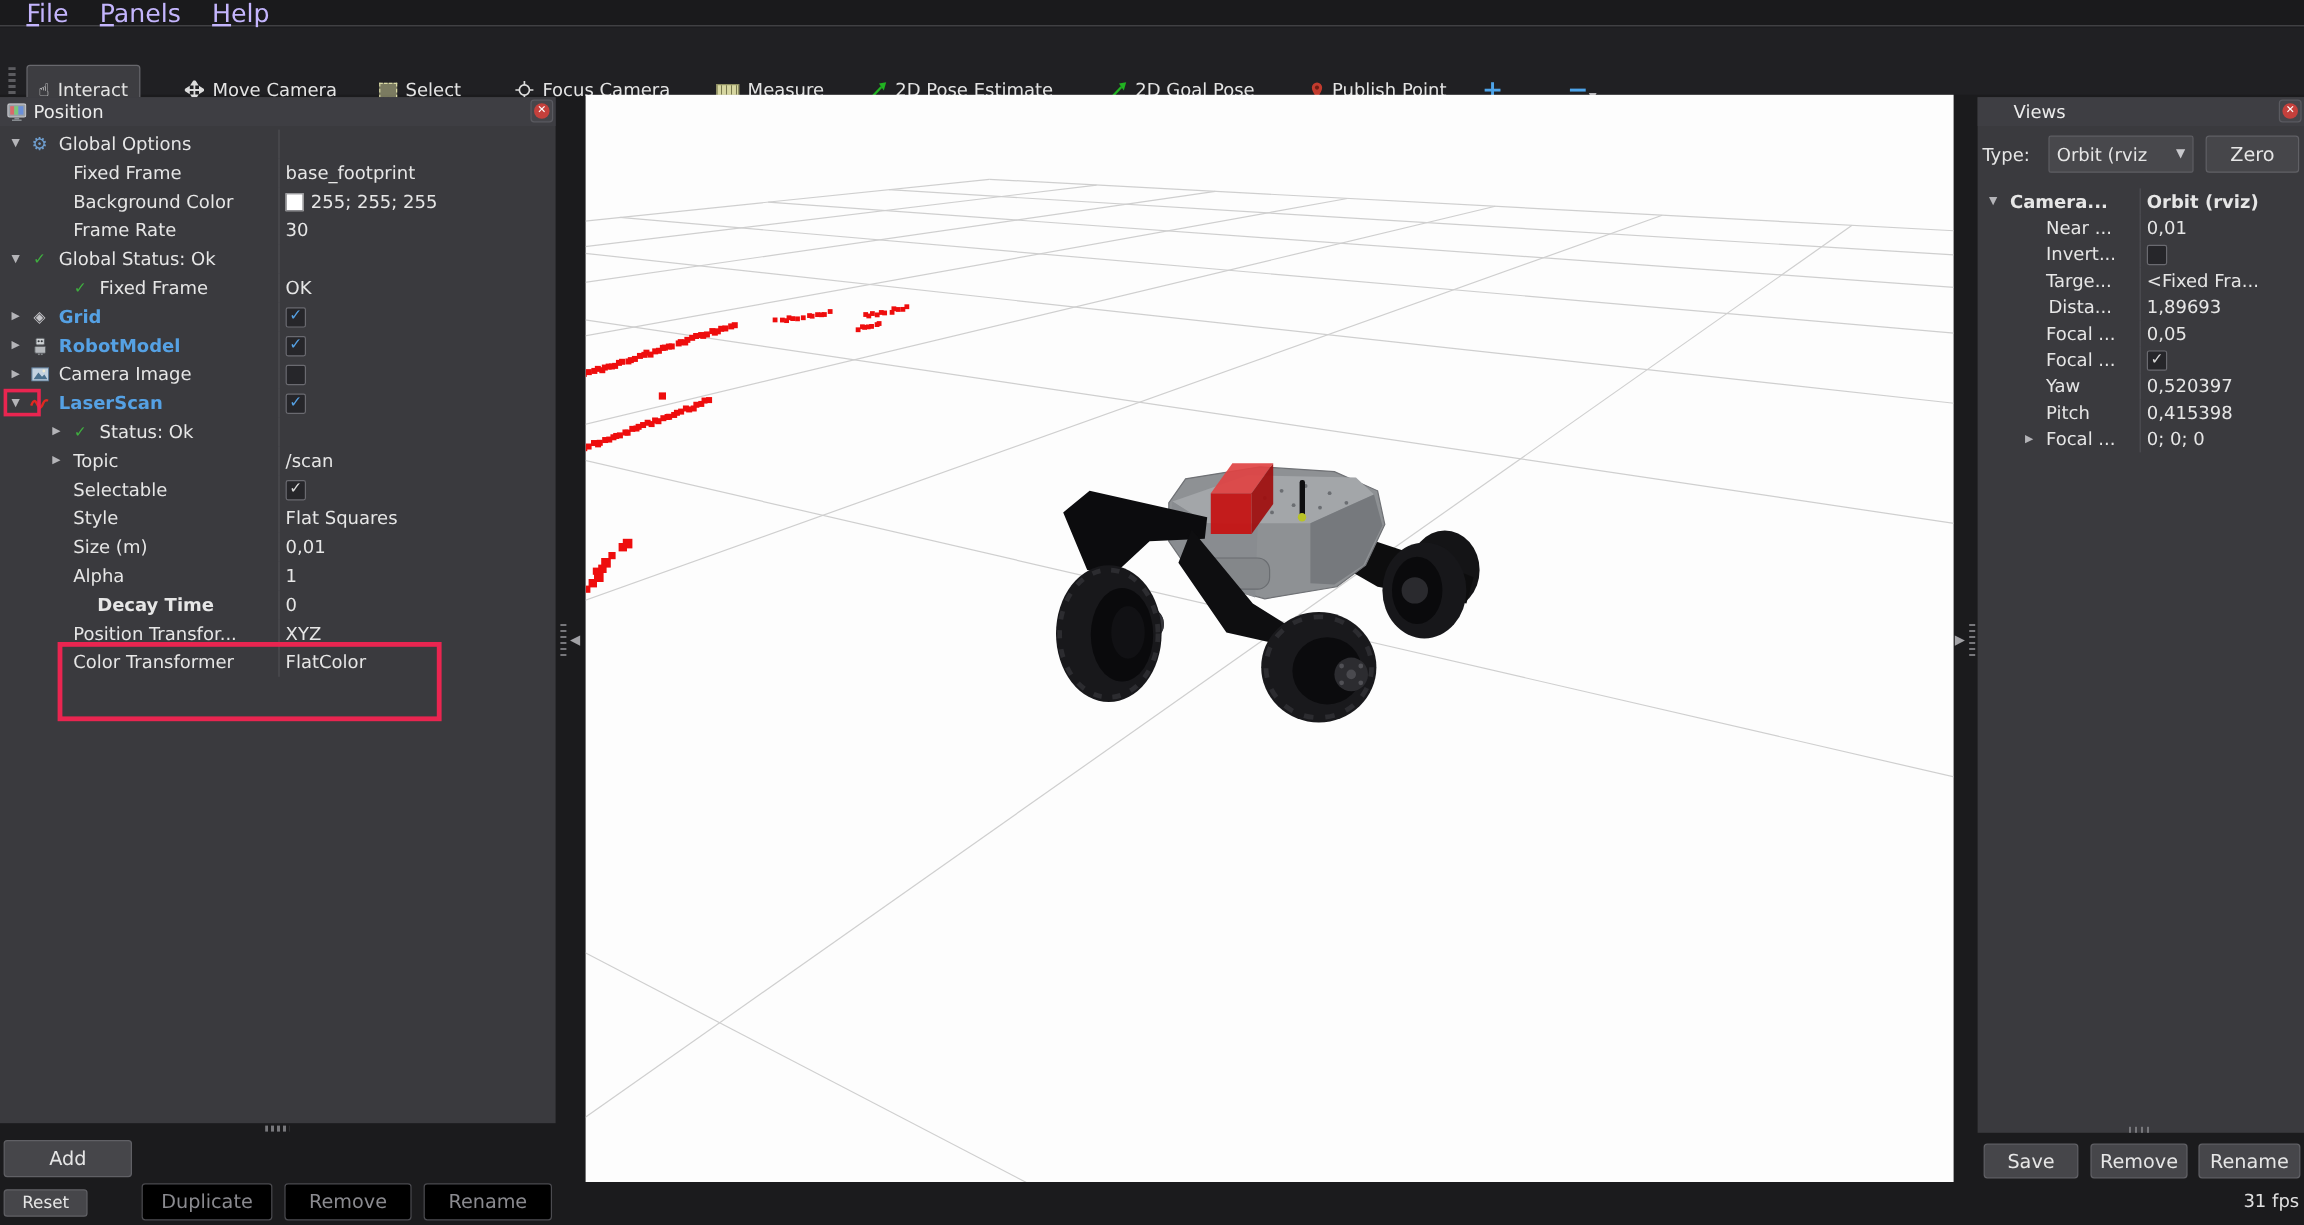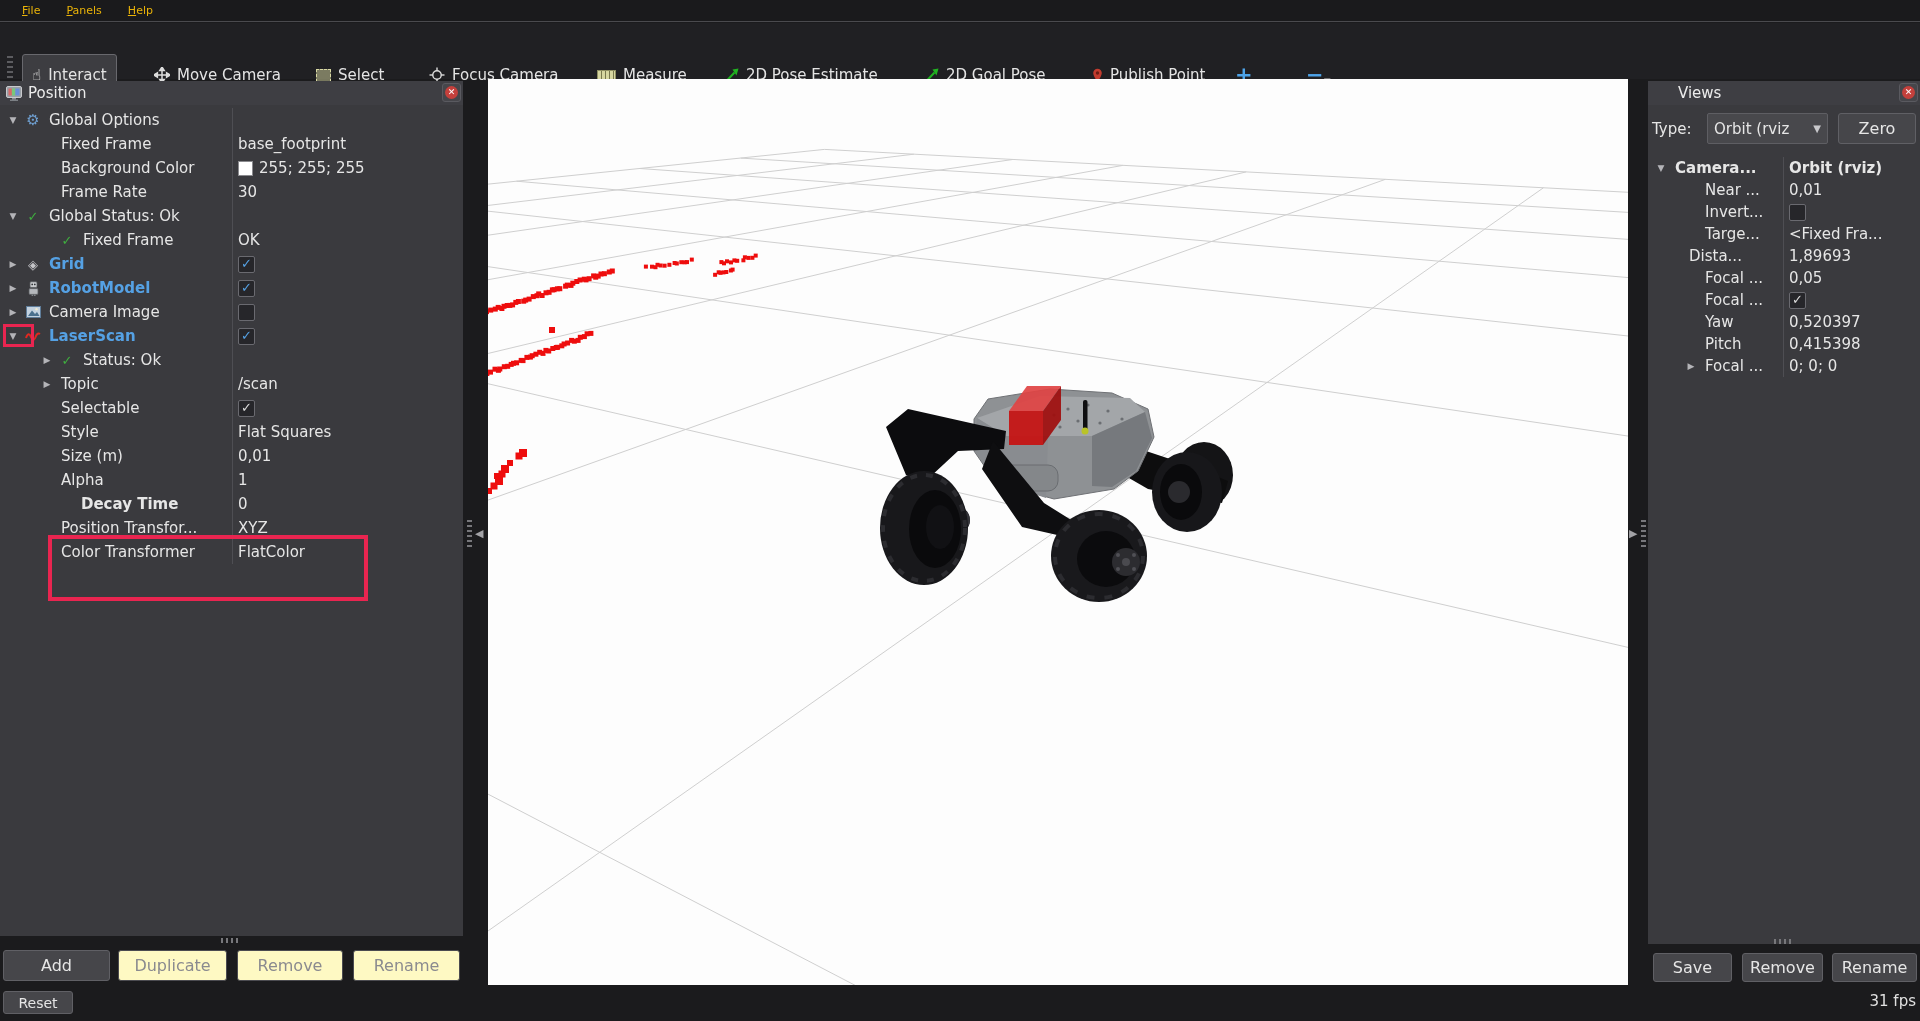--- a/index.html
+++ b/index.html
@@ -2,21 +2,21 @@
 <html><head>
 <meta charset="utf-8">
 <style>
   html,body{margin:0;padding:0;background:#111;}
   #app{position:relative;width:1920px;height:1021px;background:#1b1b1d;overflow:hidden;
        font-family:"DejaVu Sans","Liberation Sans",sans-serif;color:#e6e6e6;font-size:15px;
        -webkit-user-select:none;user-select:none;}
   
   #menubar{position:absolute;left:0;top:0;width:1920px;height:22px;background:#1a1a1c;
            border-bottom:1px solid #4a4a4e;display:flex;align-items:center;padding-left:13px;box-sizing:border-box;}
-  .menu-item{display:inline-block;padding:1px 9px;margin-right:8px;color:#eab308;font-size:11px;line-height:18px;}
+  .menu-item{display:inline-block;padding:1px 9px;margin-right:8px;color:#c4b5fd;font-size:21px;line-height:18px;}
   .menu-item::first-letter{text-decoration:underline;}
   
   #toolbar{position:absolute;left:0;top:23px;width:1920px;height:56px;background:#202023;}
   .tb-handle{position:absolute;left:7px;top:33px;width:6px;height:38px;
              background-image:repeating-linear-gradient(180deg,#5c5c60 0 2px,transparent 2px 5px);}
   .tool{position:absolute;top:31px;height:42px;display:flex;align-items:center;gap:7px;
         color:#e4e4e4;font-size:15px;white-space:nowrap;padding:0 9px;}
   .tool.active{background:#3d3d41;border:1px solid #68686d;border-radius:3px;box-sizing:border-box;}
   .tb-glyph{position:absolute;top:31px;height:42px;display:flex;align-items:center;
             color:#4da3e8;font-weight:bold;font-size:21px;}
@@ -46,21 +46,21 @@
   .row-selected .name-cell{background:#2070b4;}
   .checkbox{width:15px;height:15px;border:1px solid #6a6a70;background:#26262a;border-radius:2px;flex:none;
             font-size:13px;line-height:14px;text-align:center;font-weight:bold;}
   .check-blue{color:#55a1e4;}
   .check-white{color:#dcdcdc;}
   .swatch{width:15px;height:15px;border:1px solid #8a8a8e;box-sizing:border-box;margin-right:6px;flex:none;}
   .bold{font-weight:bold;}
   
   .btn{position:absolute;background:#46464a;border:1px solid #606065;border-radius:3px;color:#e6e6e6;
        font-size:16px;display:flex;align-items:center;justify-content:center;box-sizing:border-box;}
-  .btn.disabled{color:#8a8a8f;background:#fef9c3;border-color:#4b4b50;}
+  .btn.disabled{color:#8a8a8f;background:#000000;border-color:#4b4b50;margin-top:36px;}
   
   #viewport{position:absolute;left:488px;top:79px;width:1140px;height:906px;background:#fdfdfd;overflow:hidden;}
   .gutter-arrow{position:absolute;color:#a2a2a6;font-size:11px;}
   .dots-v{position:absolute;width:5px;background-image:repeating-linear-gradient(180deg,#77777b 0 2px,transparent 2px 5px);}
   .dots-h{position:absolute;height:5px;background-image:repeating-linear-gradient(90deg,#77777b 0 2px,transparent 2px 5px);}
   
   .annotation{position:absolute;border:3px solid #e92550;pointer-events:none;z-index:50;box-sizing:border-box;}
   
   #views-combo{position:absolute;background:#48484c;border:1px solid #5e5e63;border-radius:2px;
                display:flex;align-items:center;padding:0 6px;box-sizing:border-box;font-size:15px;}
@@ -632,21 +632,21 @@
         <div class="tree-row" style="height: 22px;">
           <div class="name-cell" style="width: 135px; padding-left: 34px;">
             <span class="expander"></span>
             <span class="row-label">Targe...</span>
           </div>
           <div class="value-cell">
             <span>&lt;Fixed Fra...</span>
           </div>
         </div>
         <div class="tree-row" style="height: 22px;">
-          <div class="name-cell" style="width: 135px; padding-left: 18px;">
+          <div class="name-cell" style="width: 135px; padding-left: 36px;">
             <span class="expander"></span>
             <span class="row-label">Dista...</span>
           </div>
           <div class="value-cell">
             <span>1,89693</span>
           </div>
         </div>
         <div class="tree-row" style="height: 22px;">
           <div class="name-cell" style="width: 135px; padding-left: 34px;">
             <span class="expander"></span>

